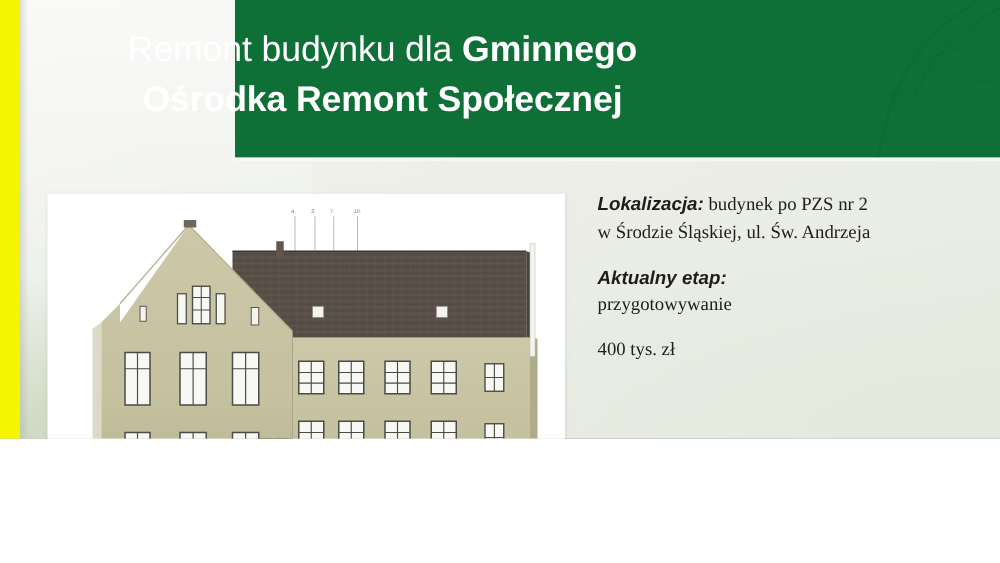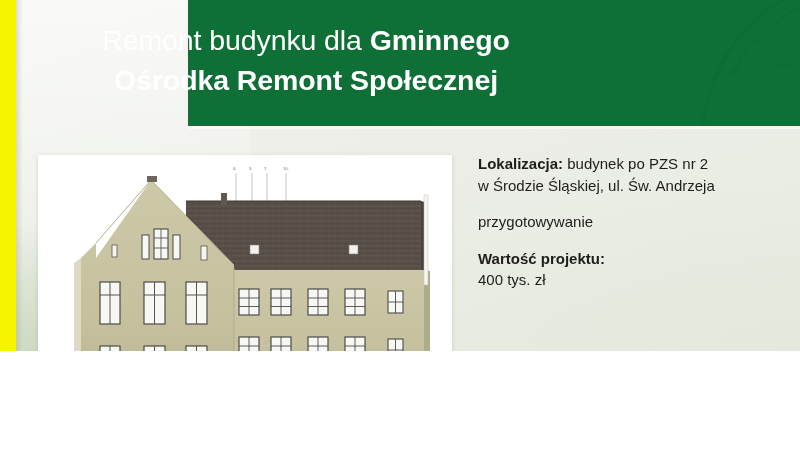--- a/index.html
+++ b/index.html
@@ -101,22 +101,22 @@
   .info {
     position: absolute;
     left: 478px; top: 153px;
     width: 316px;
     color: #1d1d1b;
     font-size: 15px;
     line-height: 21.5px;
   }
   .info-group { margin-bottom: 15px; }
   .info-group:last-child { margin-bottom: 0; }
-  .info-label { font-weight: 700; }
-  .info-value { font-weight: 400; }
+  .info-label { font-weight: 700; font-style: italic; }
+  .info-value { font-weight: 400; font-family: Liberation Serif, serif; }
   .info-line { display: block; }
 </style>
 </head>
 <body>
 
 <div id="slide">
 
   <div class="bg-base"></div>
   <div class="bg-soft-left"></div>
 
@@ -315,26 +315,26 @@
   </div>
 
   <div class="info">
 
     <div class="info-group">
       <span class="info-label">Lokalizacja:</span><span class="info-value"> budynek po PZS nr 2</span>
       <span class="info-line info-value">w Środzie Śląskiej, ul. Św. Andrzeja</span>
     </div>
 
     <div class="info-group">
+      <span class="info-label info-line">Aktualny etap:</span>
       <span class="info-line info-value">przygotowywanie</span>
     </div>
 
     <div class="info-group">
     </div>
 
     <div class="info-group">
-      <span class="info-label info-line">Wartość projektu:</span>
       <span class="info-line info-value">400 tys. zł</span>
     </div>
 
   </div>
 
 </div>
 
 </body></html>

